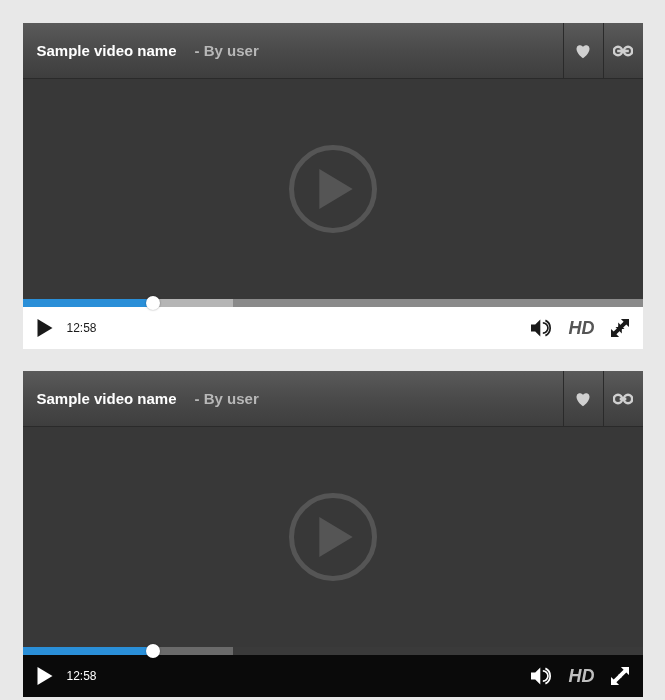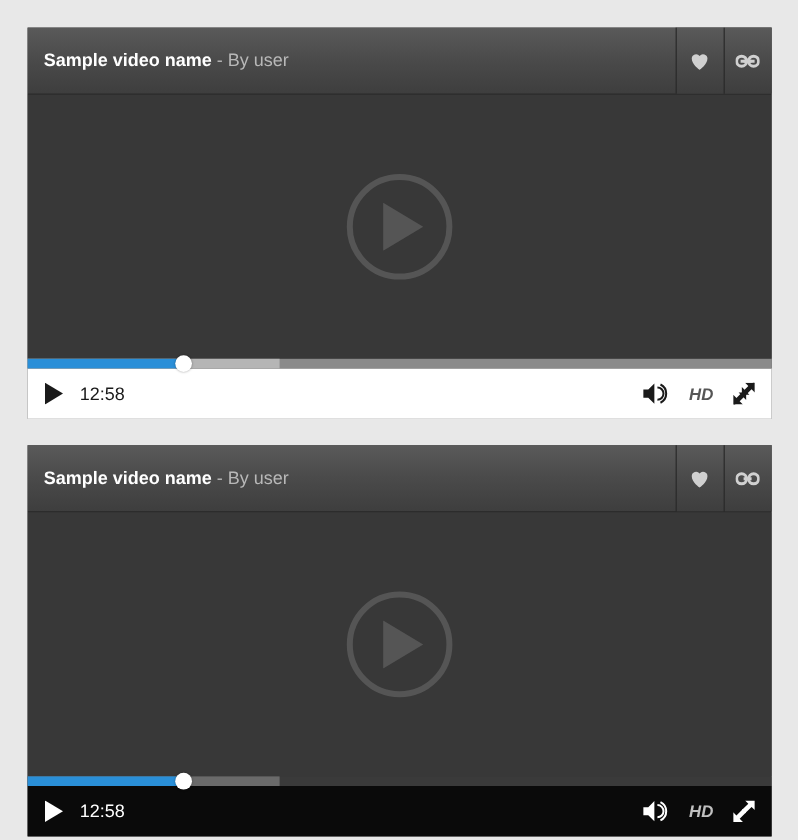--- a/index.html
+++ b/index.html
@@ -29,22 +29,22 @@
       border-bottom: 1px solid #2a2a2a;
     }
     .title {
       color: #fff;
       font-size: 15px;
       font-weight: bold;
     }
     .byline {
       color: #b8b8b8;
       font-size: 15px;
-      font-weight: normal;
-      margin-left: 4px;
+      font-weight: bold;
+      margin-left: 18px;
     }
     .header-actions {
       margin-left: auto;
       display: flex;
       height: 100%;
     }
     .header-btn {
       width: 40px;
       height: 100%;
       display: flex;
@@ -118,33 +118,33 @@
       background: #0a0a0a;
       color: #fff;
     }
     .play-small {
       cursor: pointer;
       display: flex;
       align-items: center;
     }
     .time {
       margin-left: 14px;
-      font-size: 15px;
+      font-size: 12px;
     }
     .spacer { flex: 1; }
     .ctrl-icon {
       margin-left: 16px;
       cursor: pointer;
       display: flex;
       align-items: center;
     }
     .hd {
       font-style: italic;
       font-weight: bold;
-      font-size: 14px;
+      font-size: 18px;
       margin-left: 16px;
       cursor: pointer;
     }
     .controls.light .hd { color: #555; }
     .controls.dark .hd { color: #c0c0c0; }
   </style>
 </head>
 <body>
 
 <div class="player">

